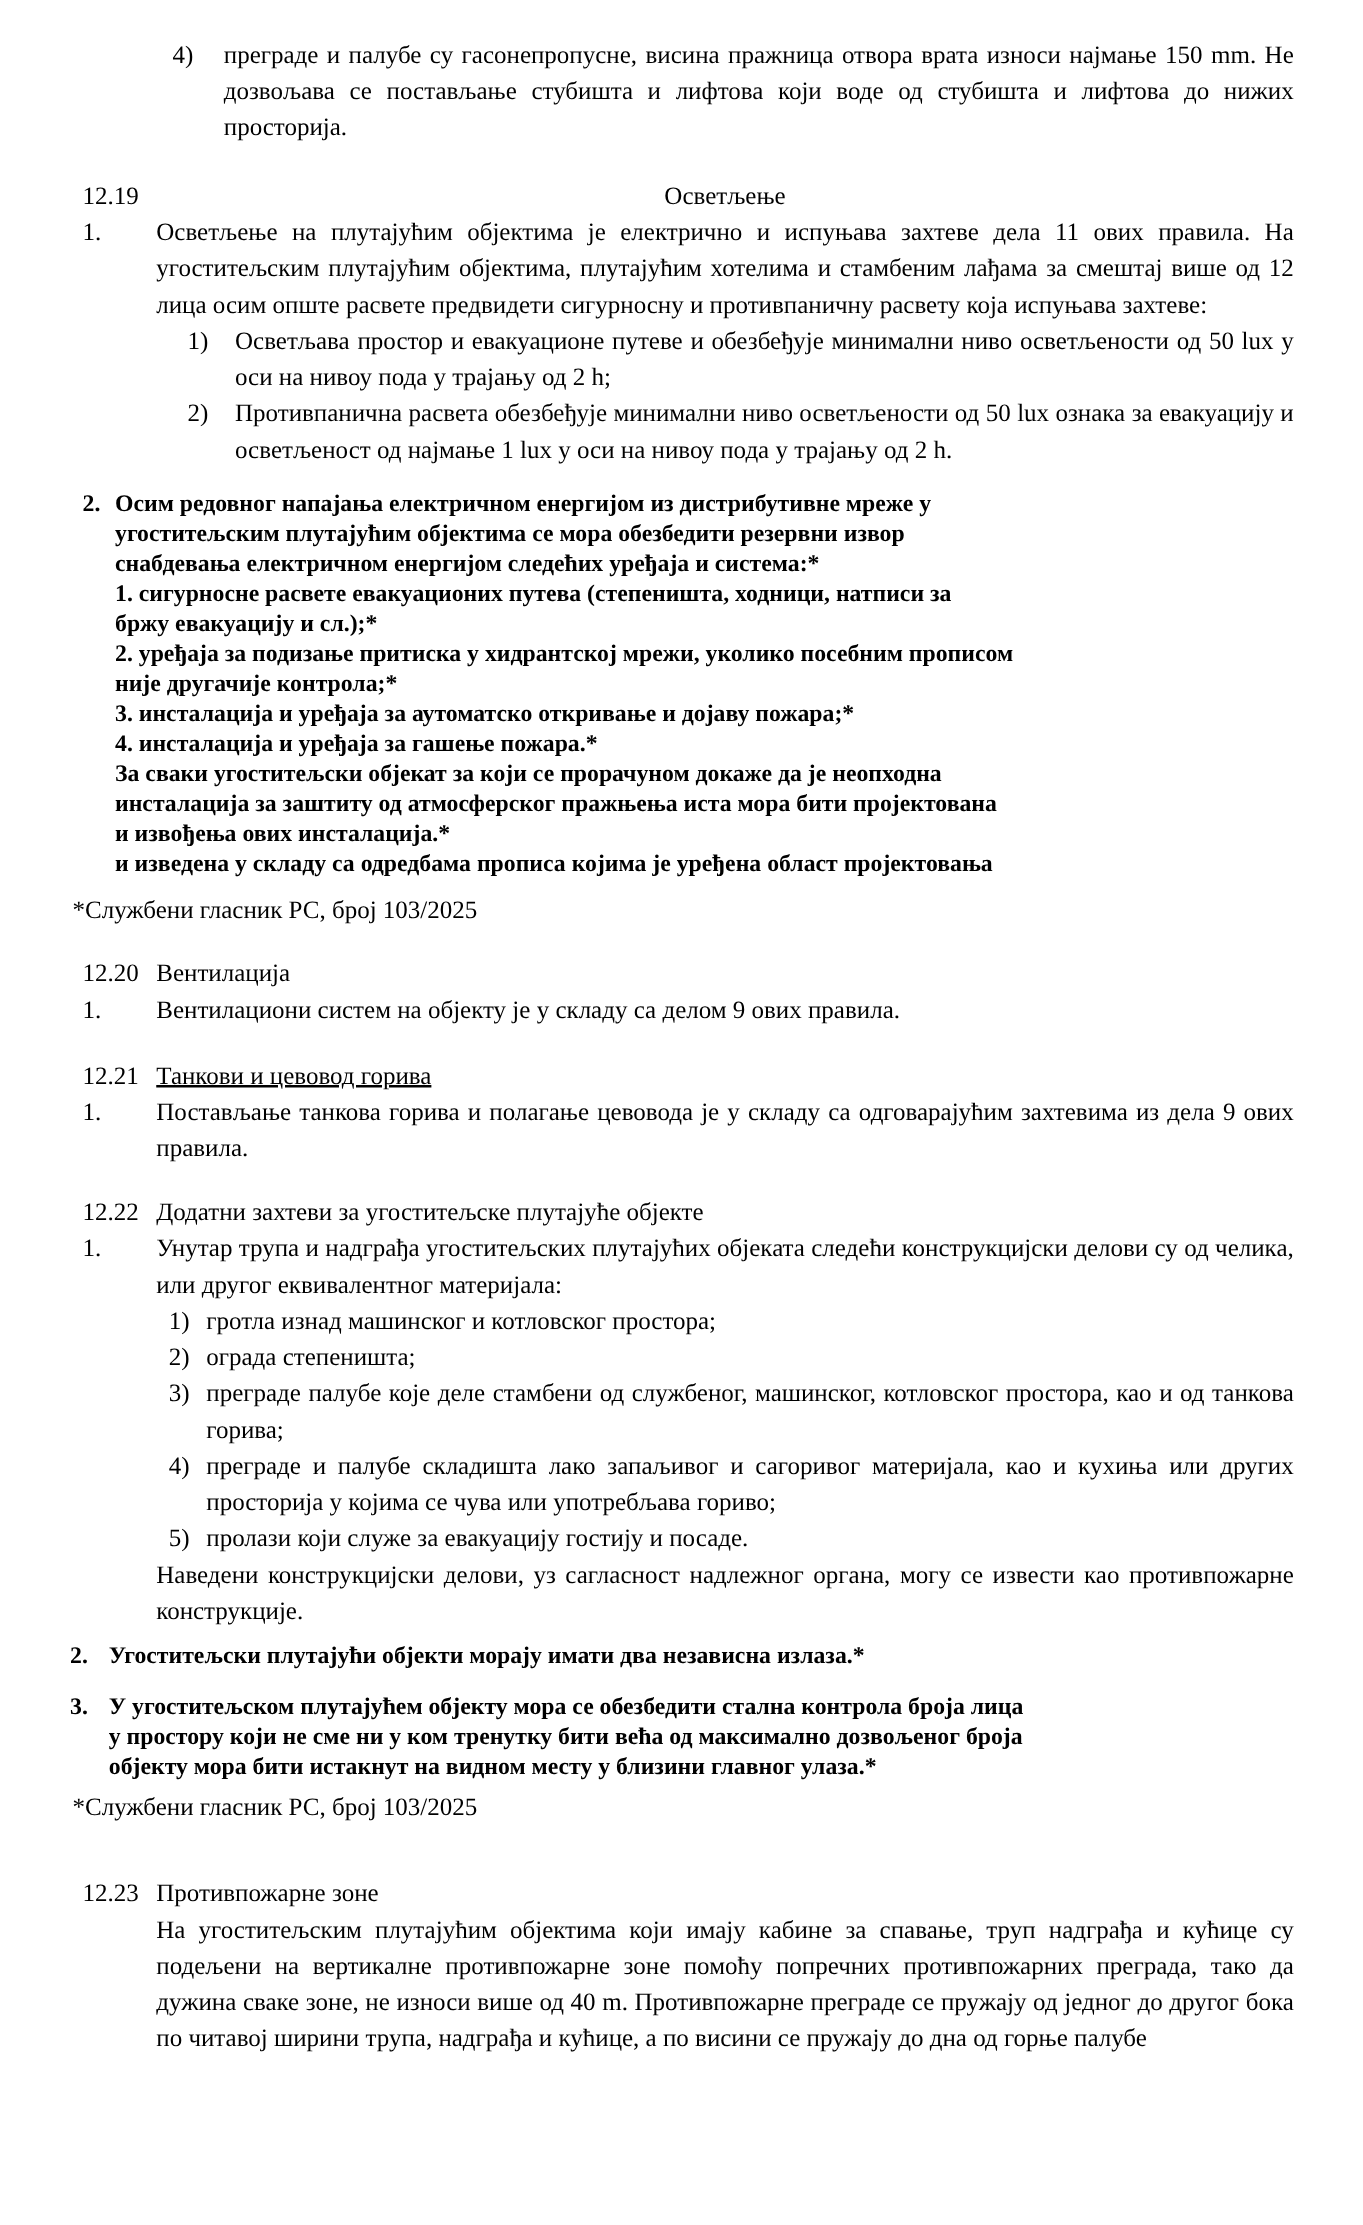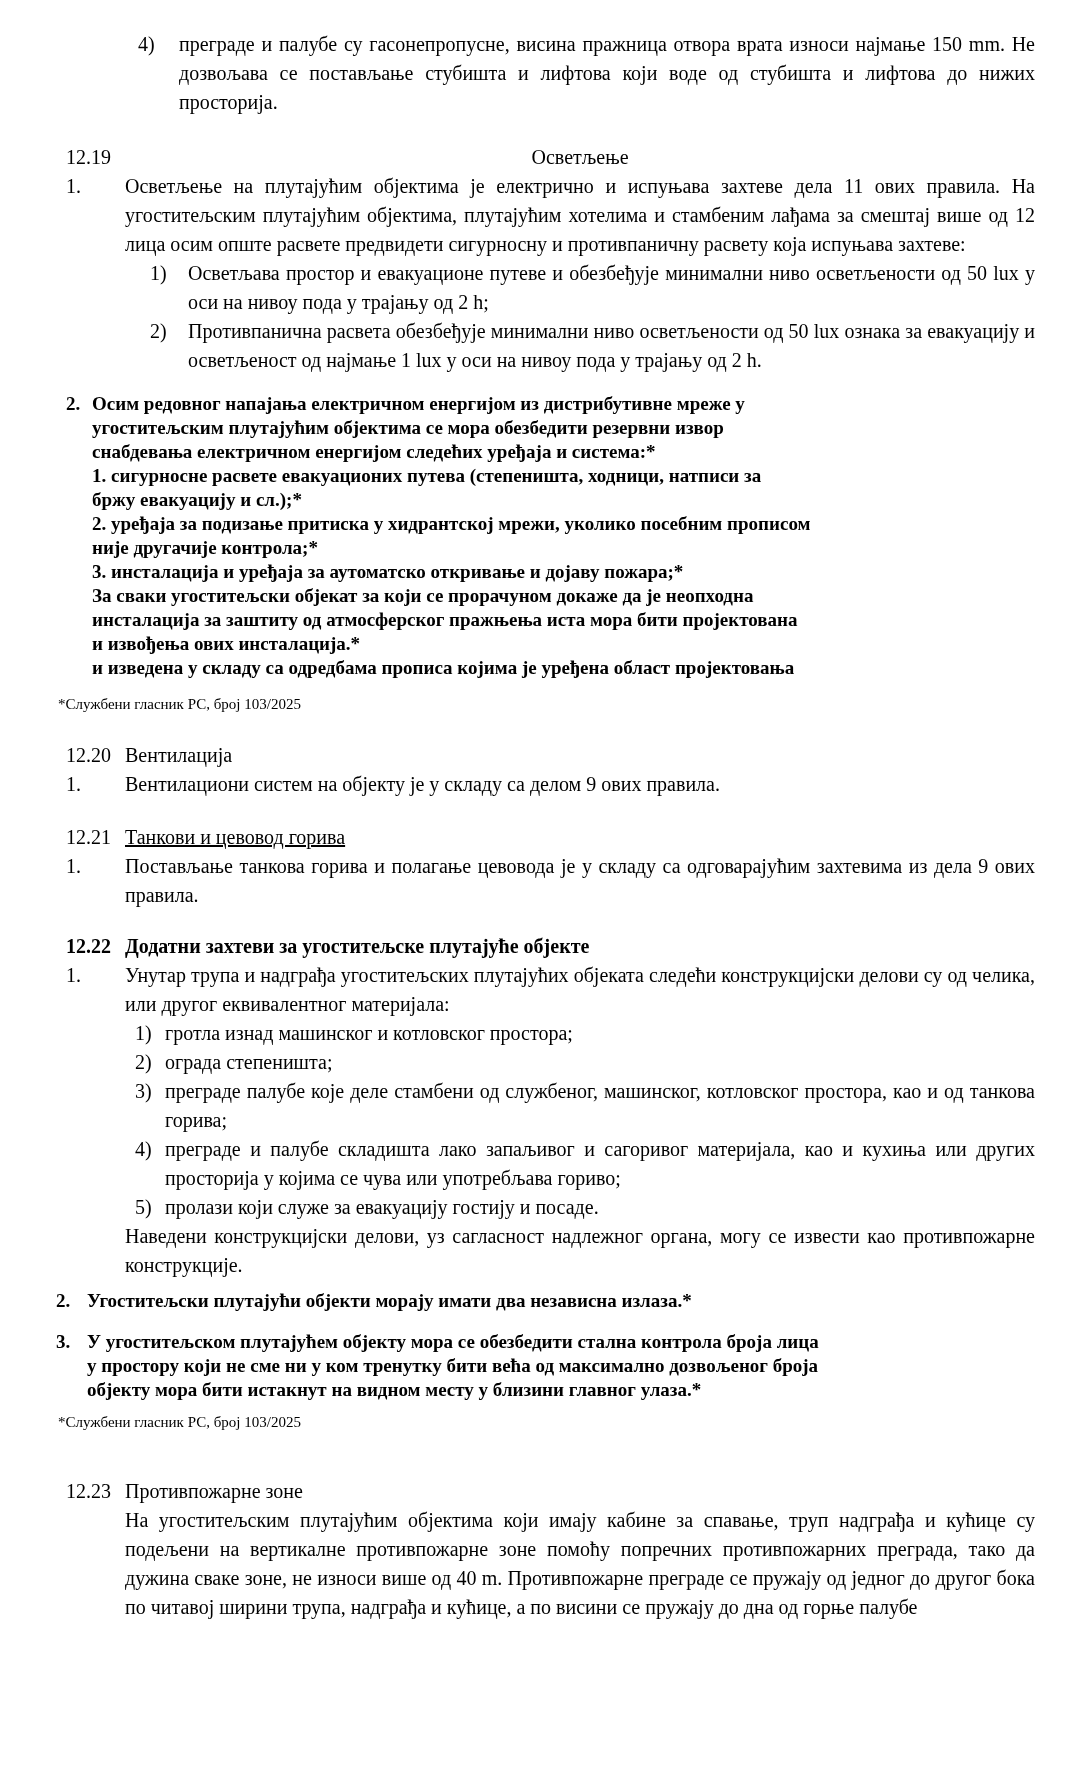--- a/index.html
+++ b/index.html
@@ -28,27 +28,27 @@
   .just { text-align:justify; text-align-last:left; }
   .bold-block {
     font-weight:700; font-size:19px; line-height:24px;
     padding-left:26px;
   }
   .bold-block > .num { font-weight:700; }
   .bold-item {
     font-weight:700; font-size:19px; line-height:24px;
     margin-left:-10px; padding-left:31px;
   }
-  .footnote { margin-left:-8px; font-size:15px; line-height:25px; }
+  .footnote { margin-left:-8px; font-size:20px; line-height:25px; }
   .mtA { margin-top:26px;text-align:center; }  
   .mtB { margin-top:17px; }  
   .mtC { margin-top:12px; }  
   .mtD { margin-top:24px; }  
   .mtE { margin-top:24px;text-decoration:underline; }  
-  .mtF { margin-top:22px;font-weight:bold; }  
+  .mtF { margin-top:22px; }  
   .mtG { margin-top:9px;  }  
   .mtH { margin-top:8px;  }  
   .mtI { margin-top:42px; }  
 </style>
 </head>
 <body>
 
 <div class="page" style="background: rgb(255, 255, 255); color: rgb(0, 0, 0);">
 
   <div class="row intro">
@@ -77,20 +77,21 @@
       <span class="num">2.</span>
       <div>
           <div>Осим редовног напајања електричном енергијом из дистрибутивне мреже у</div>
           <div>угоститељским плутајућим објектима се мора обезбедити резервни извор</div>
           <div>снабдевања електричном енергијом следећих уређаја и система:*</div>
           <div>1. сигурносне расвете евакуационих путева (степеништа, ходници, натписи за</div>
           <div>бржу евакуацију и сл.);*</div>
           <div>2. уређаја за подизање притиска у хидрантској мрежи, уколико посебним прописом</div>
           <div>није другачије контрола;*</div>
           <div>3. инсталација и уређаја за аутоматско откривање и дојаву пожара;*</div>
+          <div>4. инсталација и уређаја за гашење пожара.*</div>
           <div>За сваки угоститељски објекат за који се прорачуном докаже да је неопходна</div>
           <div>инсталација за заштиту од атмосферског пражњења иста мора бити пројектована</div>
           <div>и извођења ових инсталација.*</div>
           <div>и изведена у складу са одредбама прописа којима је уређена област пројектовања</div>
         </div>
     </div>
   </div>
 
   <div class="footnote mtC">*Службени гласник РС, број 103/2025</div>
 

